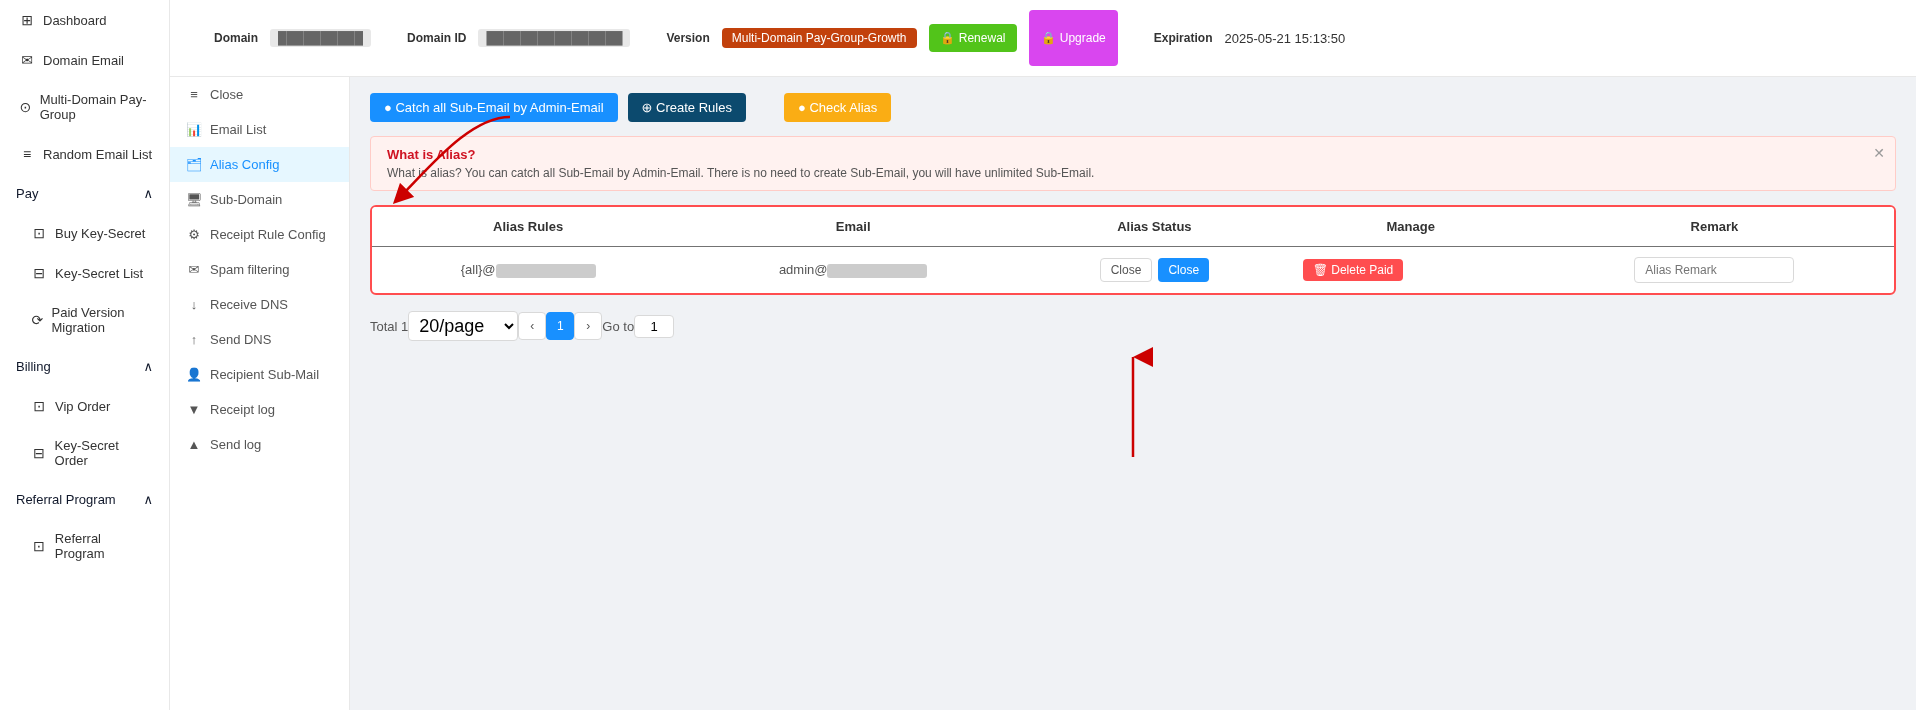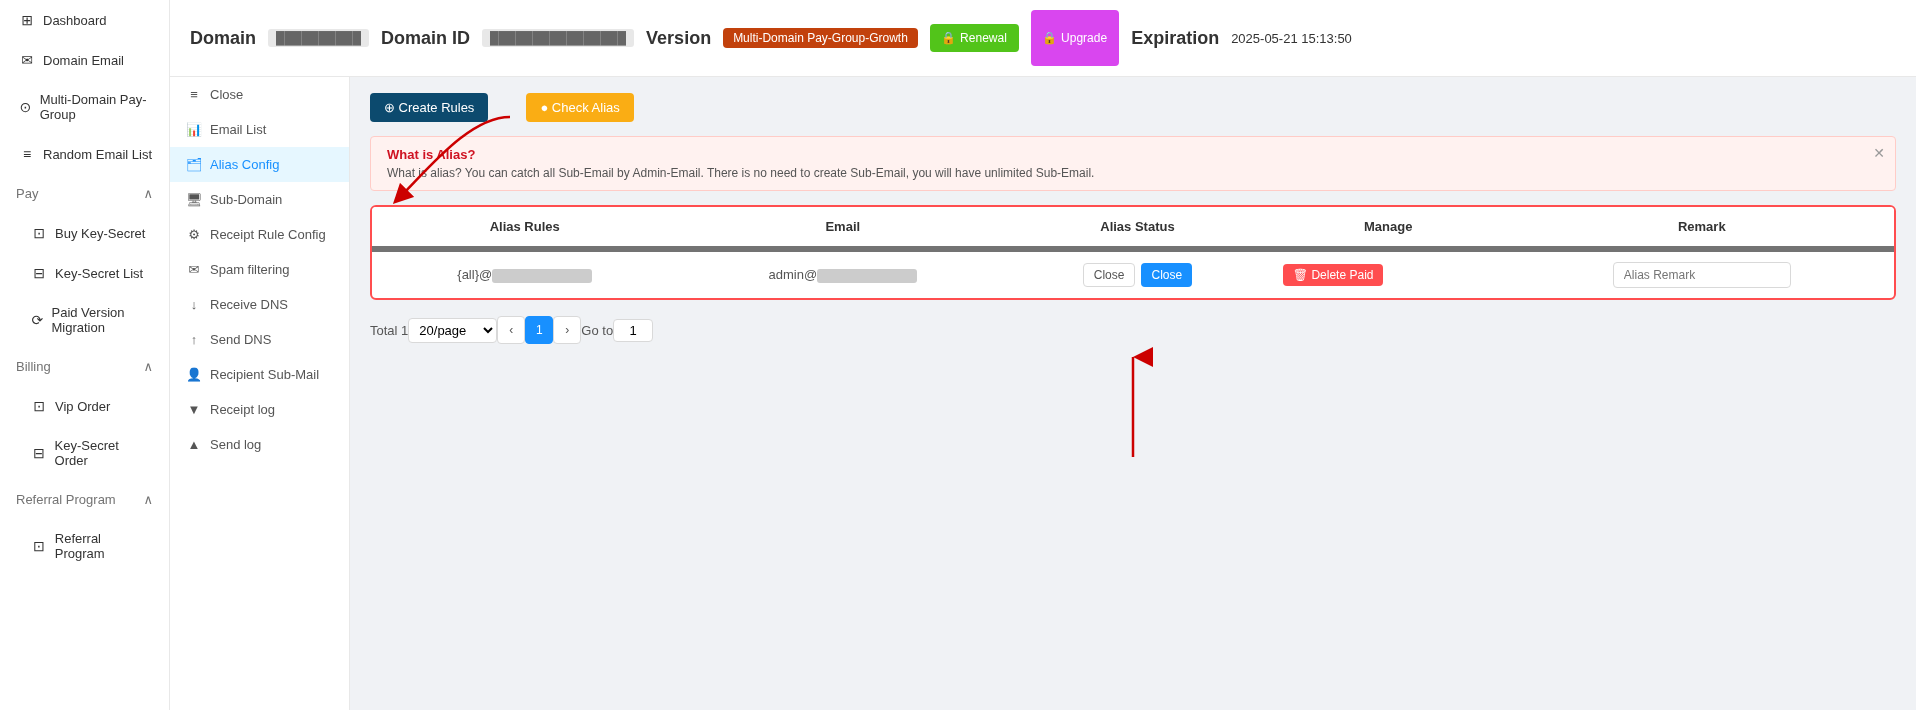--- a/index.html
+++ b/index.html
@@ -26,21 +26,21 @@
       font-size: 13px;
       border-left: 3px solid transparent;
     }
     .sidebar-item .icon { font-size: 14px; width: 16px; text-align: center; }
     .sidebar-group-header {
       display: flex;
       align-items: center;
       justify-content: space-between;
       padding: 12px 16px;
       cursor: pointer;
-      color: #737373;
+      color: #0f172a;
       font-size: 13px;
     }
 
     
     .main {
       flex: 1;
       display: flex;
       flex-direction: column;
       height: 100%;
       overflow: hidden;
@@ -50,21 +50,21 @@
     .header-bar {
       background: #fff;
       border-bottom: 1px solid #e8e8e8;
       padding: 10px 20px;
       display: flex;
       align-items: center;
       gap: 12px;
       flex-shrink: 0;
       flex-wrap: wrap;
     }
-    .header-label { font-weight: 600; color: #333; font-size: 18px; }
+    .header-label { font-weight: 600; color: #333; font-size: 12px; margin-left: 24px; }
     .header-value {
       background: #e8e8e8;
       border-radius: 3px;
       padding: 2px 8px;
       font-size: 12px;
       color: #666;
       min-width: 80px;
       text-align: center;
     }
     .badge {
@@ -178,21 +178,21 @@
     .data-table {
       width: 100%;
       border-collapse: collapse;
     }
     .data-table th {
       background: #fff;
       padding: 12px 16px;
       font-weight: 600;
       color: #333;
       font-size: 13px;
-      border-bottom: 6px solid #737373;
+      border-bottom: 1px solid #737373;
     }
     .data-table td {
       padding: 10px 16px;
       text-align: center;
       font-size: 13px;
       color: #555;
       border-bottom: 1px solid #f0f0f0;
     }
     .data-table tr:last-child td { border-bottom: none; }
 
@@ -207,37 +207,37 @@
 
     
     .manage-btns { display: flex; gap: 6px; justify-content: center; }
 
     
     .remark-input {
       border: 1px solid #d9d9d9;
       border-radius: 4px;
       padding: 5px 10px;
       font-size: 12px;
-      width: 178px;
+      width: 160px;
       color: #bbb;
       outline: none;
     }
 
     
     .pagination {
       display: flex;
       align-items: center;
       font-size: 13px;
       color: #555;
     }
     .page-select {
       border: 1px solid #d9d9d9;
       border-radius: 4px;
       padding: 3px 6px;
-      font-size: 13px;
+      font-size: 18px;
       background: #fff;
       cursor: pointer;
     }
     .page-btn {
       width: 28px;
       height: 28px;
       border: 1px solid #d9d9d9;
       background: #fff;
       border-radius: 4px;
       cursor: pointer;
@@ -388,20 +388,21 @@
       <svg style="position:absolute; left:0; top:30px; pointer-events:none; z-index:10; overflow:visible;" width="200" height="120">
         <defs>
           <marker id="arrowhead" markerWidth="8" markerHeight="8" refX="4" refY="4" orient="auto">
             <path d="M0,0 L8,4 L0,8 Z" fill="#cc0000"></path>
           </marker>
         </defs>
         <path d="M 160 10 C 120 10 80 60 50 90" stroke="#cc0000" stroke-width="2.5" fill="none" marker-end="url(#arrowhead)"></path>
       </svg>
 
       <div class="toolbar">
+        <button class="btn btn-blue">● Catch all Sub-Email by Admin-Email</button>
         <button class="btn btn-green">⊕ Create Rules</button>
         <button class="btn btn-orange">● Check Alias</button>
       </div>
 
       <div class="info-box">
         <div class="info-box-title">What is Alias?</div>
         <div class="info-box-text">What is alias? You can catch all Sub-Email by Admin-Email. There is no need to create Sub-Email, you will have unlimited Sub-Email.</div>
         <span class="info-box-close">✕</span>
       </div>
 

